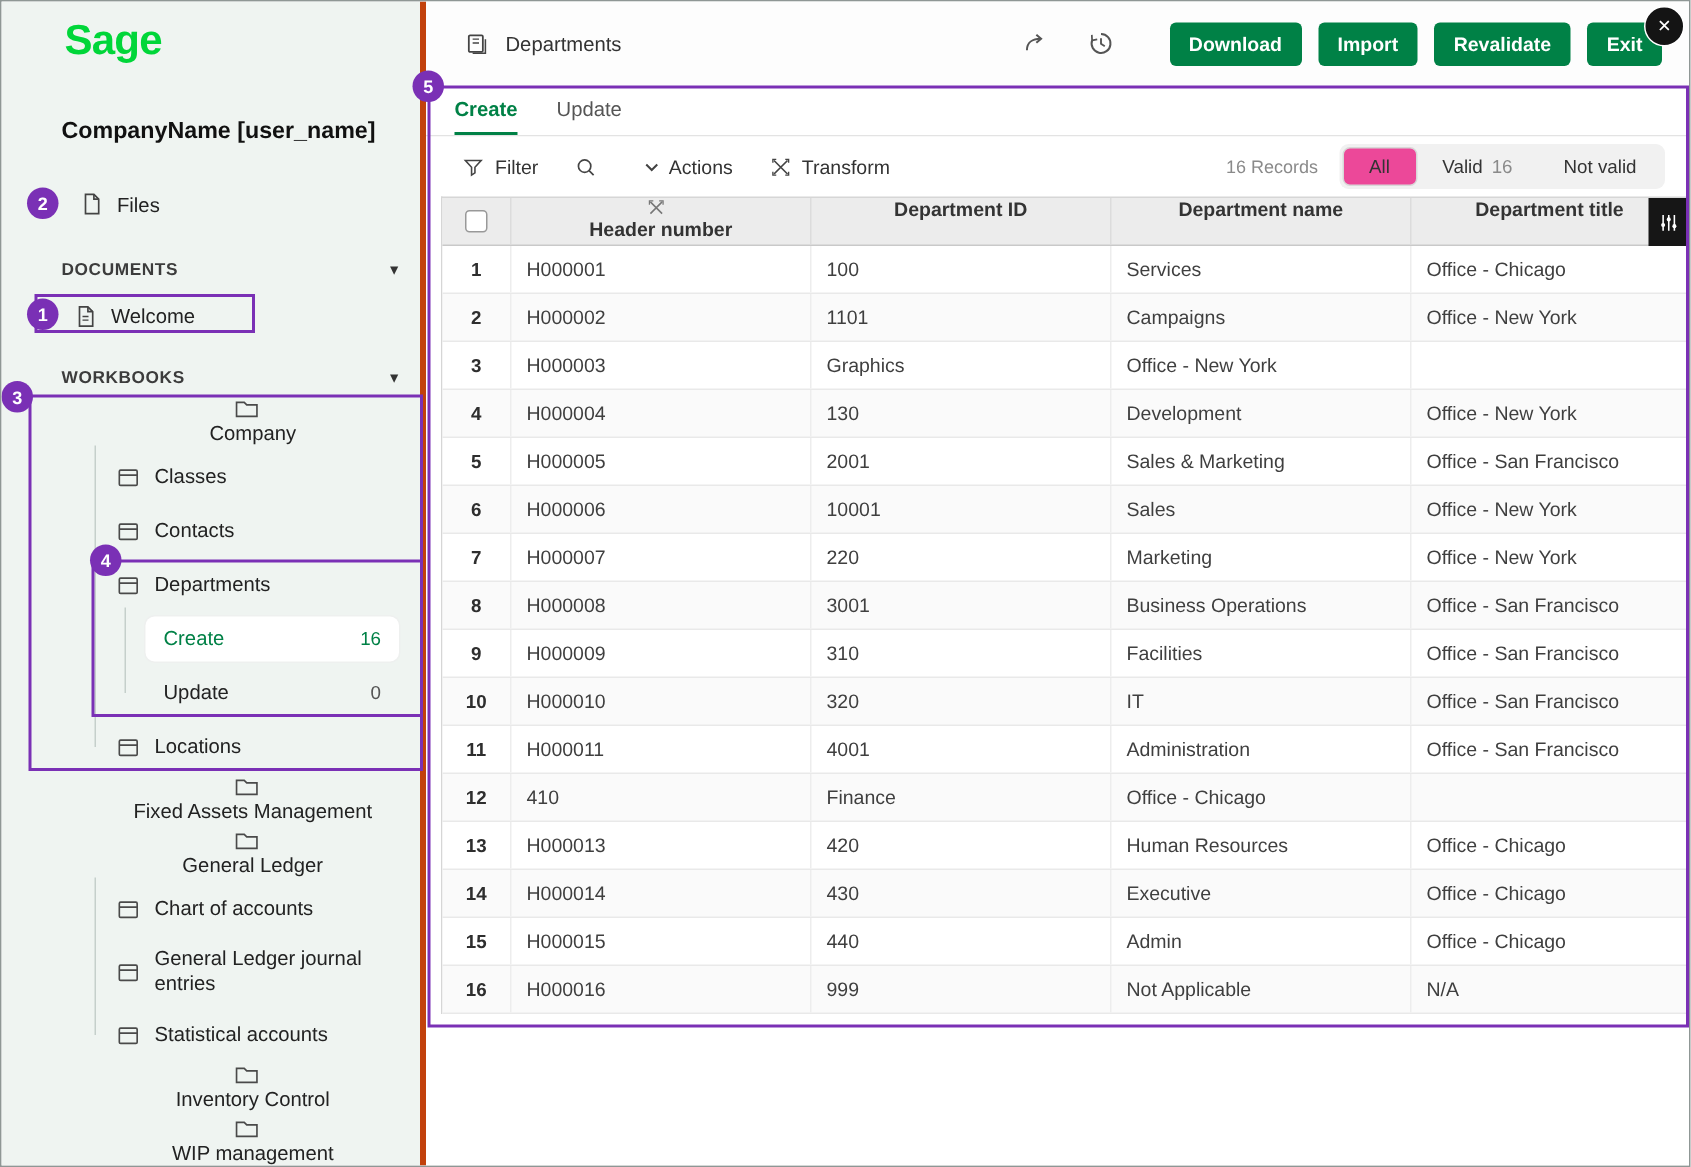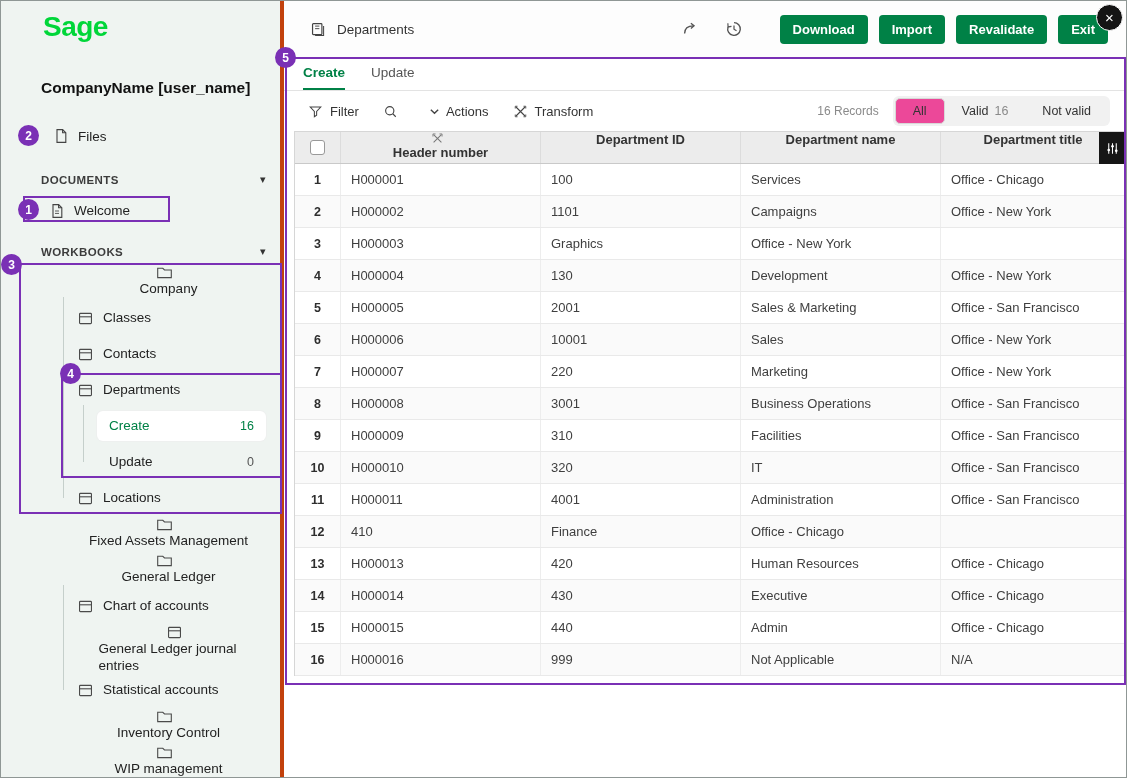--- a/index.html
+++ b/index.html
@@ -14,21 +14,21 @@
   .side-row { display:flex; align-items:center; font-size:13.5px; color:#222; cursor:pointer; }
   .files-row { position:absolute; left:52px; top:122px; height:26px; }
   .welcome-row { position:absolute; left:48px; top:197px; height:25px; }
   .sec-head { position:absolute; left:40px; right:14px; display:flex; align-items:center; font-size:11.5px; font-weight:700; letter-spacing:.4px; color:#3c3c3c; cursor:pointer;text-align:center; }
   .sec-docs { top:172px; } .sec-wb { top:244px; }
   .sec-head .chev { margin-left:auto; font-size:11px; color:#333; }
   .sicon { width:16px; height:16px; margin-right:9px; color:#444; flex:none; }
 
   #tree { position:absolute; left:0; right:0; top:263px; z-index:2; }
   .tree-row { display:flex; align-items:center; height:36px; font-size:13.5px; color:#222; cursor:pointer; position:relative; }
-  .tree-row.tall { height:48px;flex-direction:column; }
+  .tree-row.tall { height:48px; }
   .lvl0 { padding-left:56px;flex-direction:column; } .lvl1 { padding-left:76px; } .lvl2 { padding-left:96px; }
   .ticon { width:17px; height:17px; margin-right:9px; color:#4a4a4a; flex:none; }
   .tlabel { line-height:1.25; max-width:160px; }
   .pill { flex:1; margin-right:14px; display:flex; align-items:center; justify-content:space-between; height:30px; padding:0 12px; border-radius:6px; }
   .pill.on { background:#ffffff; box-shadow:0 0 0 1px #eef0ef; }
   .pill.on .tlabel { color:#008146; }
   .tcount { font-size:12.5px; color:#555; }
   .tcount.green { color:#008146; }
   .connector { position:absolute; width:1px; background:#c5cfcb; z-index:1; }
 

